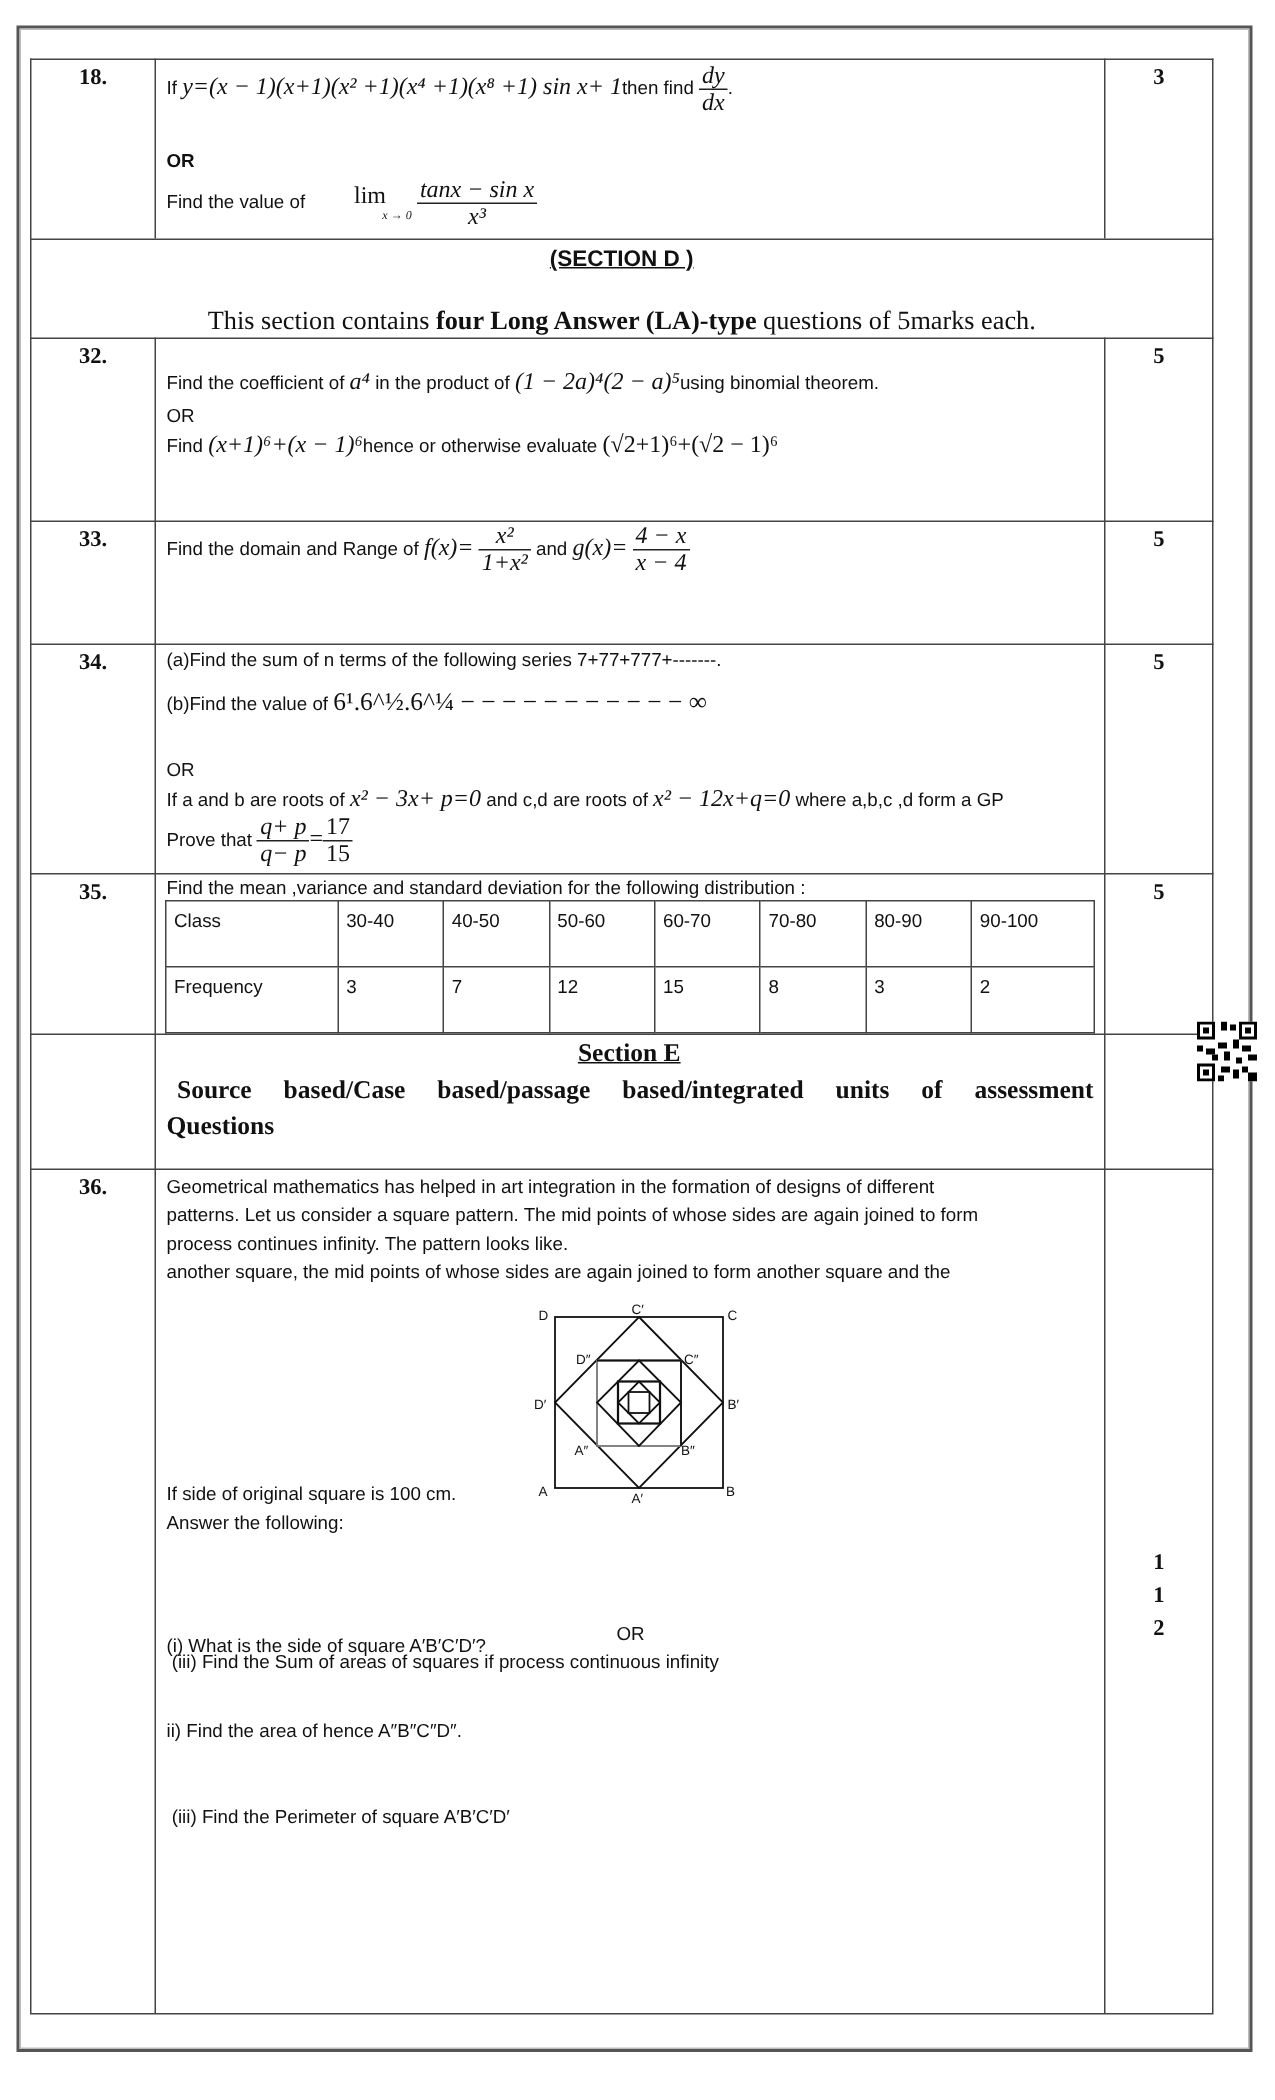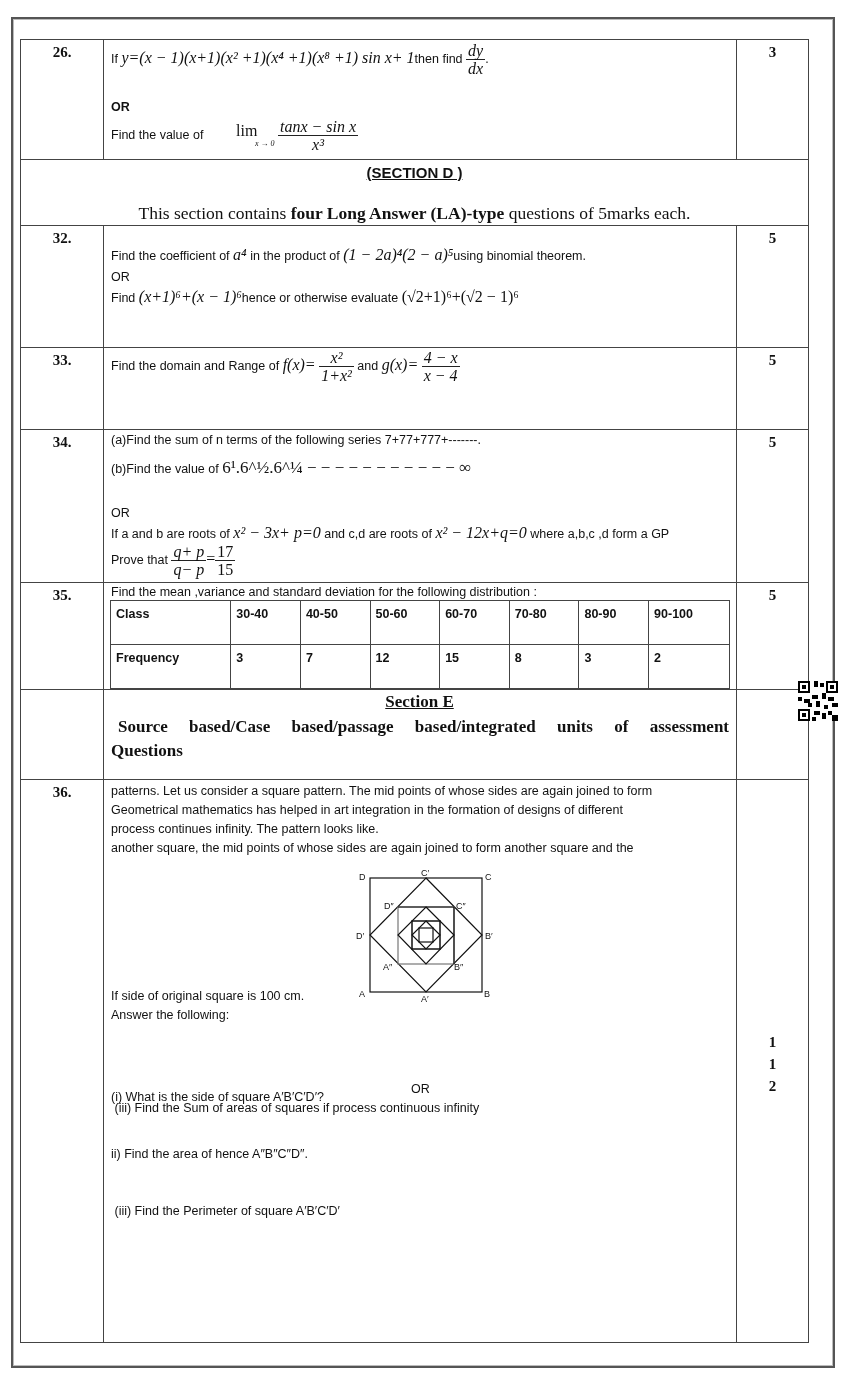--- a/index.html
+++ b/index.html
@@ -13,21 +13,21 @@
   .qnum { position: absolute; font-family: "Liberation Serif", serif; font-weight: bold;
           font-size: 15px; text-align: center; width: 82px; left: 21px; }
   .marks { position: absolute; font-family: "Liberation Serif", serif; font-weight: bold;
            font-size: 15px; text-align: center; width: 71px; left: 737px; }
   .txt { font-size: 12.5px; white-space: nowrap; }
   .m { font-family: "Liberation Serif", serif; font-size: 16px; }
   .mi { font-family: "Liberation Serif", serif; font-style: italic; font-size: 16px; }
   .frac { display: inline-block; vertical-align: middle; text-align: center; }
   .frac .num { display: block; border-bottom: 1px solid #222; padding: 0 2px; line-height: 17px; }
   .frac .den { display: block; line-height: 17px; padding: 0 2px; }
-  table.freq { border-collapse: collapse; position: absolute; left: 110px; top: 600px; width: 620px; font-weight: bold; }
+  table.freq { border-collapse: collapse; position: absolute; left: 110px; top: 600px; width: 620px; }
   table.freq td { border: 1px solid #444; font-size: 12.5px; vertical-align: top; padding: 6px 5px; height: 31px; }
   .sec-d-title { font-weight: bold; text-decoration: underline; font-size: 15px; }
   .sec-d-desc { font-family: "Liberation Serif", serif; font-size: 17.5px; }
   .sec-e-title { font-family: "Liberation Serif", serif; font-weight: bold; font-size: 17px; text-decoration: underline; }
   .sec-e-desc { font-family: "Liberation Serif", serif; font-weight: bold; font-size: 17px; }
   .qr { position: absolute; left: 798px; top: 681px; width: 40px; height: 40px; }
 </style>
 </head>
 <body>
 
@@ -44,21 +44,21 @@
   <div class="hl" style="left:20px; top:779px; width:789px;"></div>
   <div class="hl" style="left:20px; top:1342px; width:789px;"></div>
   <div class="vl" style="left:20px; top:39px; height:1303px;"></div>
   <div class="vl" style="left:808px; top:39px; height:1303px;"></div>
   <div class="vl" style="left:103px; top:39px; height:120px;"></div>
   <div class="vl" style="left:736px; top:39px; height:120px;"></div>
   <div class="vl" style="left:103px; top:225px; height:1117px;"></div>
   <div class="vl" style="left:736px; top:225px; height:1117px;"></div>
 </div>
 
-<div class="qnum" style="top:44px;">26.</div>
+<div class="qnum" style="top:44px;">18.</div>
 <div class="marks" style="top:44px;">3</div>
 <div class="abs txt" style="left:111px; top:42px;">
   <span>If</span>
   <span class="mi">y=(x − 1)(x+1)(x² +1)(x⁴ +1)(x⁸ +1) sin x+ 1</span><span>then find</span>
   <span class="frac mi">
     <span class="num">dy</span>
     <span class="den">dx</span>
   </span>.
 </div>
 <div class="abs txt" style="left:111px; top:100px; font-weight:bold;">OR</div>
@@ -197,22 +197,22 @@
   <rect x="8" y="15" width="3" height="2" fill="#000"></rect>
     <rect x="12" y="16" width="2" height="3" fill="#000"></rect>
   <rect x="15" y="15" width="2" height="2" fill="#000"></rect>
     <rect x="17" y="17" width="3" height="3" fill="#000"></rect>
   <rect x="7" y="18" width="2" height="2" fill="#000"></rect>
     <rect x="5" y="11" width="2" height="2" fill="#000"></rect>
 </svg>
 
 <div class="qnum" style="top:784px;">36.</div>
 <div class="abs txt" style="left:111px; top:782px; line-height:19px;">
+  <div>Geometrical mathematics has helped in art integration in the formation of designs of different</div>
   <div>patterns. Let us consider a square pattern. The mid points of whose sides are again joined to form</div>
-  <div>Geometrical mathematics has helped in art integration in the formation of designs of different</div>
   <div>process continues infinity. The pattern looks like.</div>
   <div>another square, the mid points of whose sides are again joined to form another square and the</div>
 </div>
 
 <svg class="abs" style="left:352px; top:864px;" width="150" height="142" viewBox="0 0 150 142">
   <g fill="none" stroke="#111" stroke-width="1.2">
     <rect x="18" y="14" width="112" height="114"></rect>
     <polygon points="74,14 130,71 74,128 18,71"></polygon>
     <rect x="46" y="43" width="56" height="57" stroke="#777"></rect>
     <line x1="46" y1="43" x2="102" y2="43"></line>

